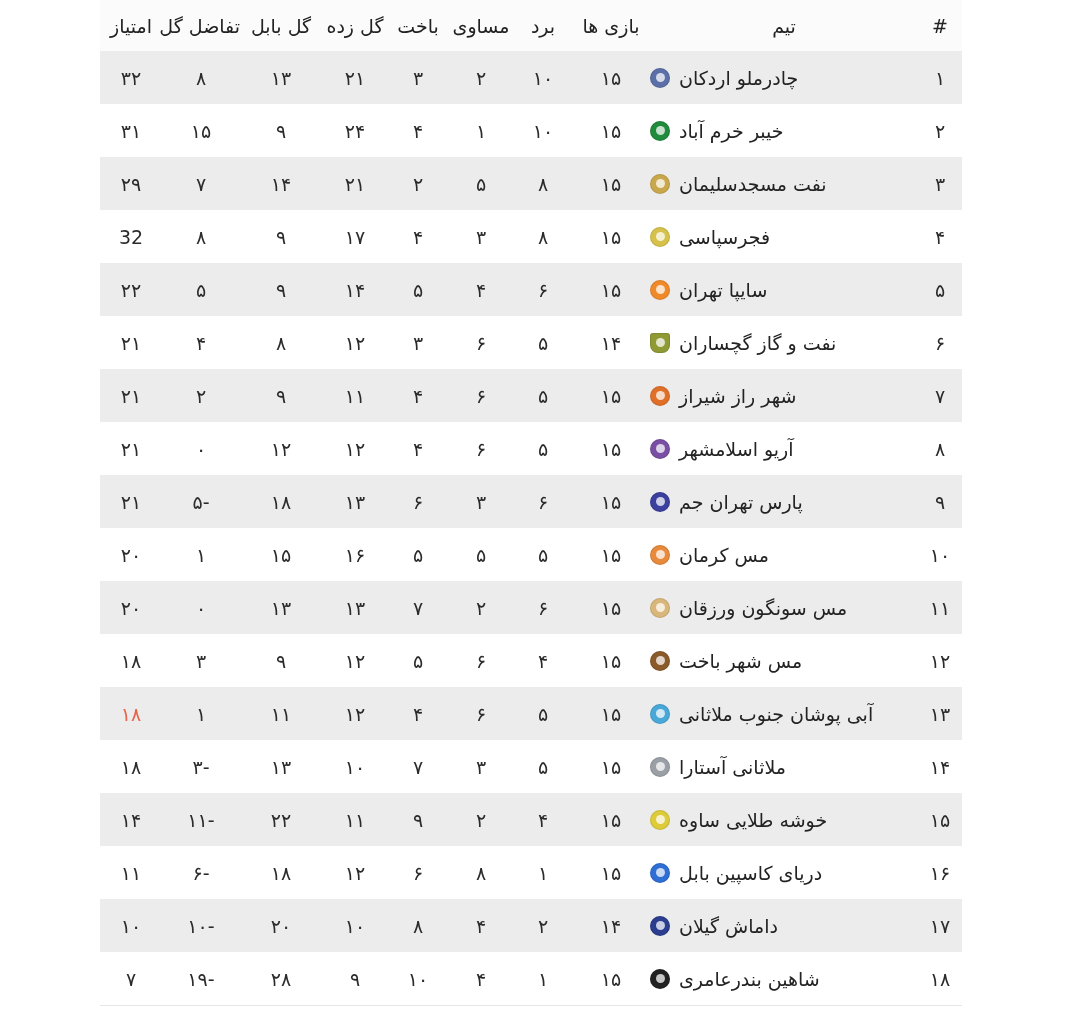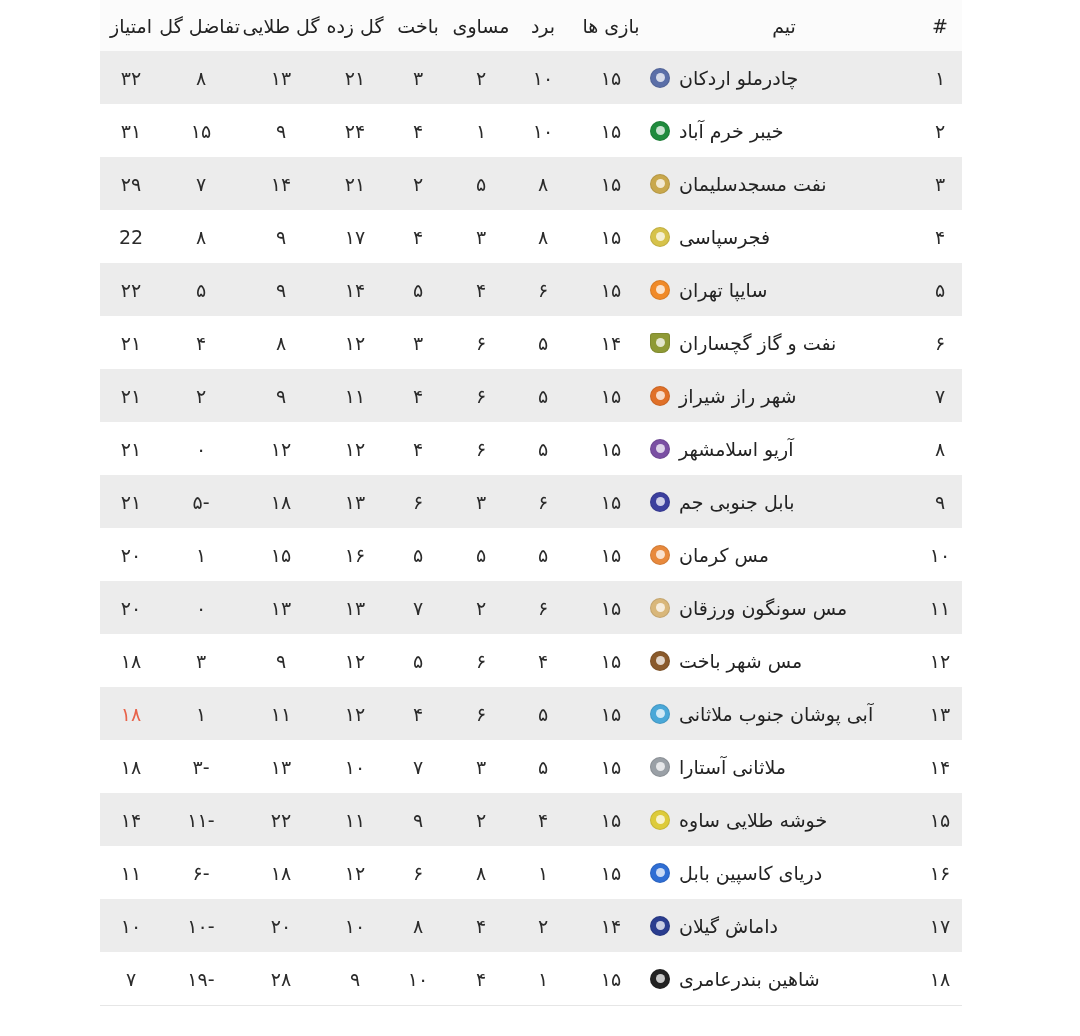--- a/index.html
+++ b/index.html
@@ -143,21 +143,21 @@
       </colgroup>
       <thead>
         <tr>
           <th class="h-rank">#</th>
           <th class="h-team">تیم</th>
           <th class="h-games">بازی ها</th>
           <th class="h-win">برد</th>
           <th class="h-draw">مساوی</th>
           <th class="h-loss">باخت</th>
           <th class="h-gf">گل زده</th>
-          <th class="h-ga">گل طلایی</th>
+          <th class="h-ga">گل بابل</th>
           <th class="h-gd">تفاضل گل</th>
           <th class="h-pts">امتیاز</th>
         </tr>
       </thead>
       <tbody id="standings-body">
           <tr class="odd">
             <td class="rank-cell">۱</td>
             <td class="team-cell">
               <div class="team-inner">
                 <span class="crest" style="background: rgb(91, 111, 168);"></span>
@@ -215,21 +215,21 @@
                 <span class="team-name">فجرسپاسی</span>
               </div>
             </td>
             <td>۱۵</td>
             <td>۸</td>
             <td>۳</td>
             <td>۴</td>
             <td>۱۷</td>
             <td>۹</td>
             <td>۸</td>
-            <td class="pts-cell">22</td>
+            <td class="pts-cell">32</td>
           </tr>
           <tr class="odd">
             <td class="rank-cell">۵</td>
             <td class="team-cell">
               <div class="team-inner">
                 <span class="crest" style="background: rgb(240, 138, 40);"></span>
                 <span class="team-name">سایپا تهران</span>
               </div>
             </td>
             <td>۱۵</td>
@@ -290,21 +290,21 @@
             <td>۱۲</td>
             <td>۱۲</td>
             <td>۰</td>
             <td class="pts-cell">۲۱</td>
           </tr>
           <tr class="odd">
             <td class="rank-cell">۹</td>
             <td class="team-cell">
               <div class="team-inner">
                 <span class="crest" style="background: rgb(59, 63, 158);"></span>
-                <span class="team-name">بابل جنوبی جم</span>
+                <span class="team-name">پارس تهران جم</span>
               </div>
             </td>
             <td>۱۵</td>
             <td>۶</td>
             <td>۳</td>
             <td>۶</td>
             <td>۱۳</td>
             <td>۱۸</td>
             <td>-۵</td>
             <td class="pts-cell">۲۱</td>

